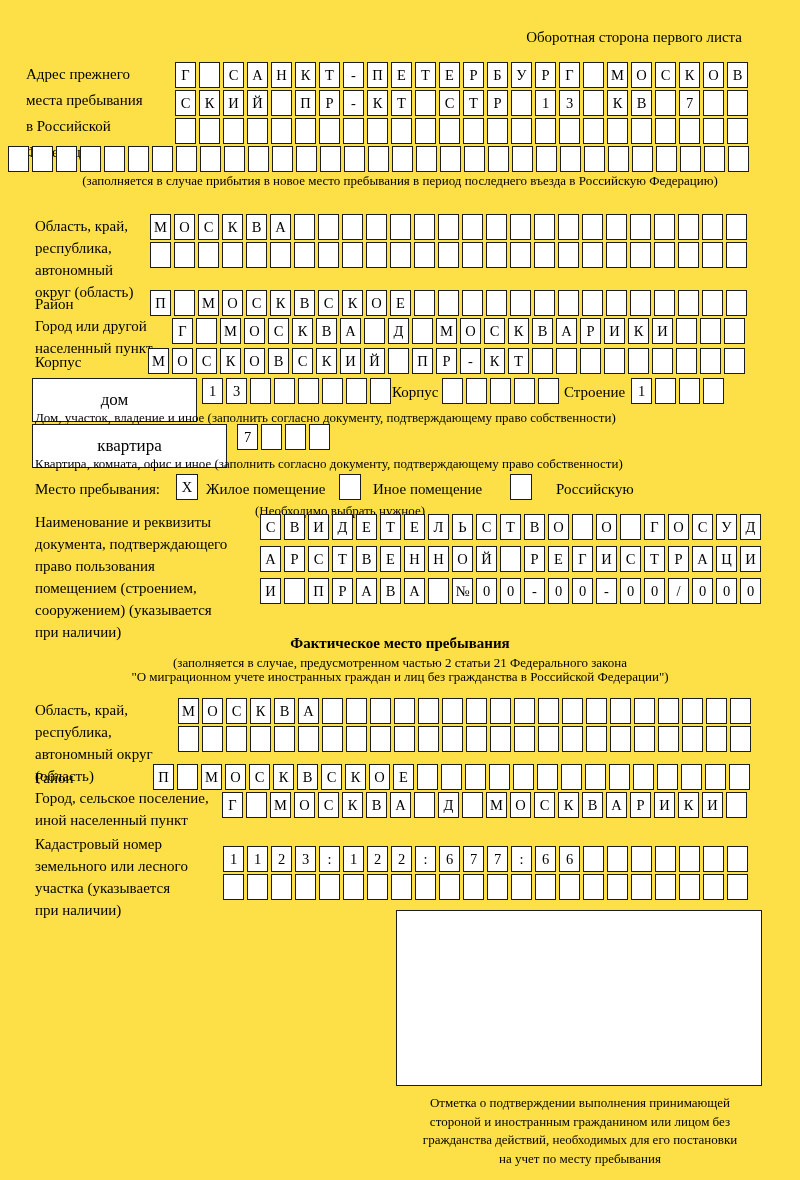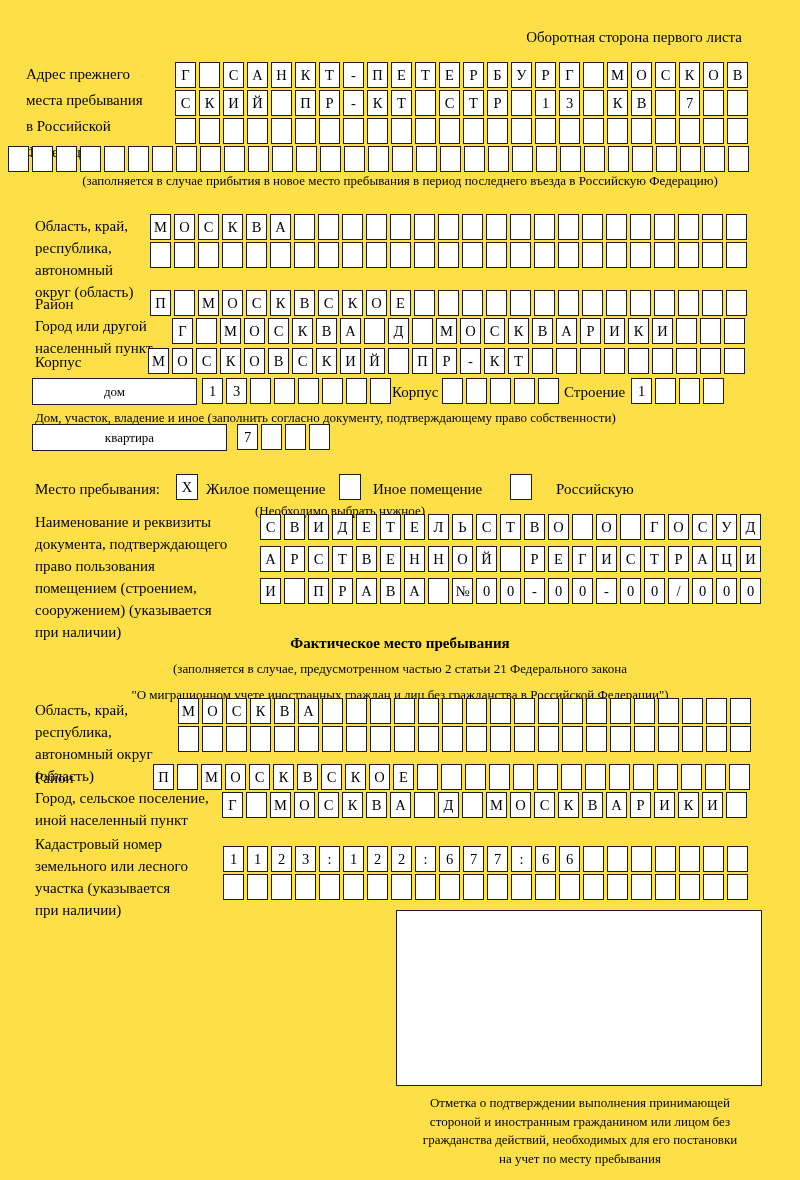--- a/index.html
+++ b/index.html
@@ -9,22 +9,22 @@
   .abs{position:absolute}
   .lbl{font-size:15px;line-height:26px;white-space:pre-line}
   .lh22{line-height:22px}
   .cap{font-size:13px;white-space:pre-line}
   .center{left:0;width:800px;text-align:center}
   .b{font-weight:bold}
   .grid{display:flex}
   .cell{width:21px;height:26px;border:1.6px solid #1d1d1d;margin-right:3px;
         display:flex;align-items:center;justify-content:center;
         font-size:14.5px;flex:0 0 auto;background:#fff}
-  .widebox{border:1.6px solid #1d1d1d;height:27px;display:flex;align-items:center;
-           justify-content:center;font-size:13px;background:#fff}
+  .widebox{border:1.6px solid #1d1d1d;height:44px;display:flex;align-items:center;
+           justify-content:center;font-size:17px;background:#fff}
   .chk{width:22px;height:26px;border:1.6px solid #1d1d1d;display:flex;align-items:center;
        justify-content:center;font-size:14.5px;background:#fff}
   .stamp{border:1.7px solid #1d1d1d;background:#fff}
 </style>
 </head>
 <body>
 
 <div class="page">
 
   <div class="abs lbl" style="top:24px;right:58px">Оборотная сторона первого листа</div>
@@ -321,20 +321,21 @@
     </div>
   <div class="abs cap" style="top:410px;left:35px">Дом, участок, владение и иное (заполнить согласно документу, подтверждающему право собственности)</div>
 
   <div class="abs widebox" style="top:424px;left:32px;width:195px">квартира</div>
   <div class="abs grid" style="top:424px;left:237px">
       <span class="cell">7</span>
       <span class="cell"></span>
       <span class="cell"></span>
       <span class="cell"></span>
     </div>
+  <div class="abs cap" style="top:456px;left:35px">Квартира, комната, офис и иное (заполнить согласно документу, подтверждающему право собственности)</div>
 
   <div class="abs lbl" style="top:476px;left:35px">Место пребывания:</div>
   <div class="abs chk" style="top:474px;left:176px">X</div>
   <div class="abs lbl" style="top:476px;left:206px">Жилое помещение</div>
   <div class="abs chk" style="top:474px;left:339px"></div>
   <div class="abs lbl" style="top:476px;left:373px">Иное помещение</div>
   <div class="abs chk" style="top:474px;left:510px"></div>
   <div class="abs lbl" style="top:476px;left:556px">Российскую</div>
   <div class="abs cap" style="top:503px;left:140px;width:400px;text-align:center">(Необходимо выбрать нужное)</div>
 
@@ -408,21 +409,21 @@
       <span class="cell">-</span>
       <span class="cell">0</span>
       <span class="cell">0</span>
       <span class="cell">/</span>
       <span class="cell">0</span>
       <span class="cell">0</span>
       <span class="cell">0</span>
     </div>
 
   <div class="abs lbl b center" style="top:630px">Фактическое место пребывания</div>
-  <div class="abs cap center" style="top:656px;line-height:26px">(заполняется в случае, предусмотренном частью 2 статьи 21 Федерального закона
+  <div class="abs cap center" style="top:656px;line-height:14px">(заполняется в случае, предусмотренном частью 2 статьи 21 Федерального закона
 "О миграционном учете иностранных граждан и лиц без гражданства в Российской Федерации")</div>
 
   <div class="abs lbl lh22" style="top:699px;left:35px;width:140px">Область, край,
 республика,
 автономный округ
 (область)</div>
   <div class="abs grid" style="top:698px;left:178px">
       <span class="cell">М</span>
       <span class="cell">О</span>
       <span class="cell">С</span>

